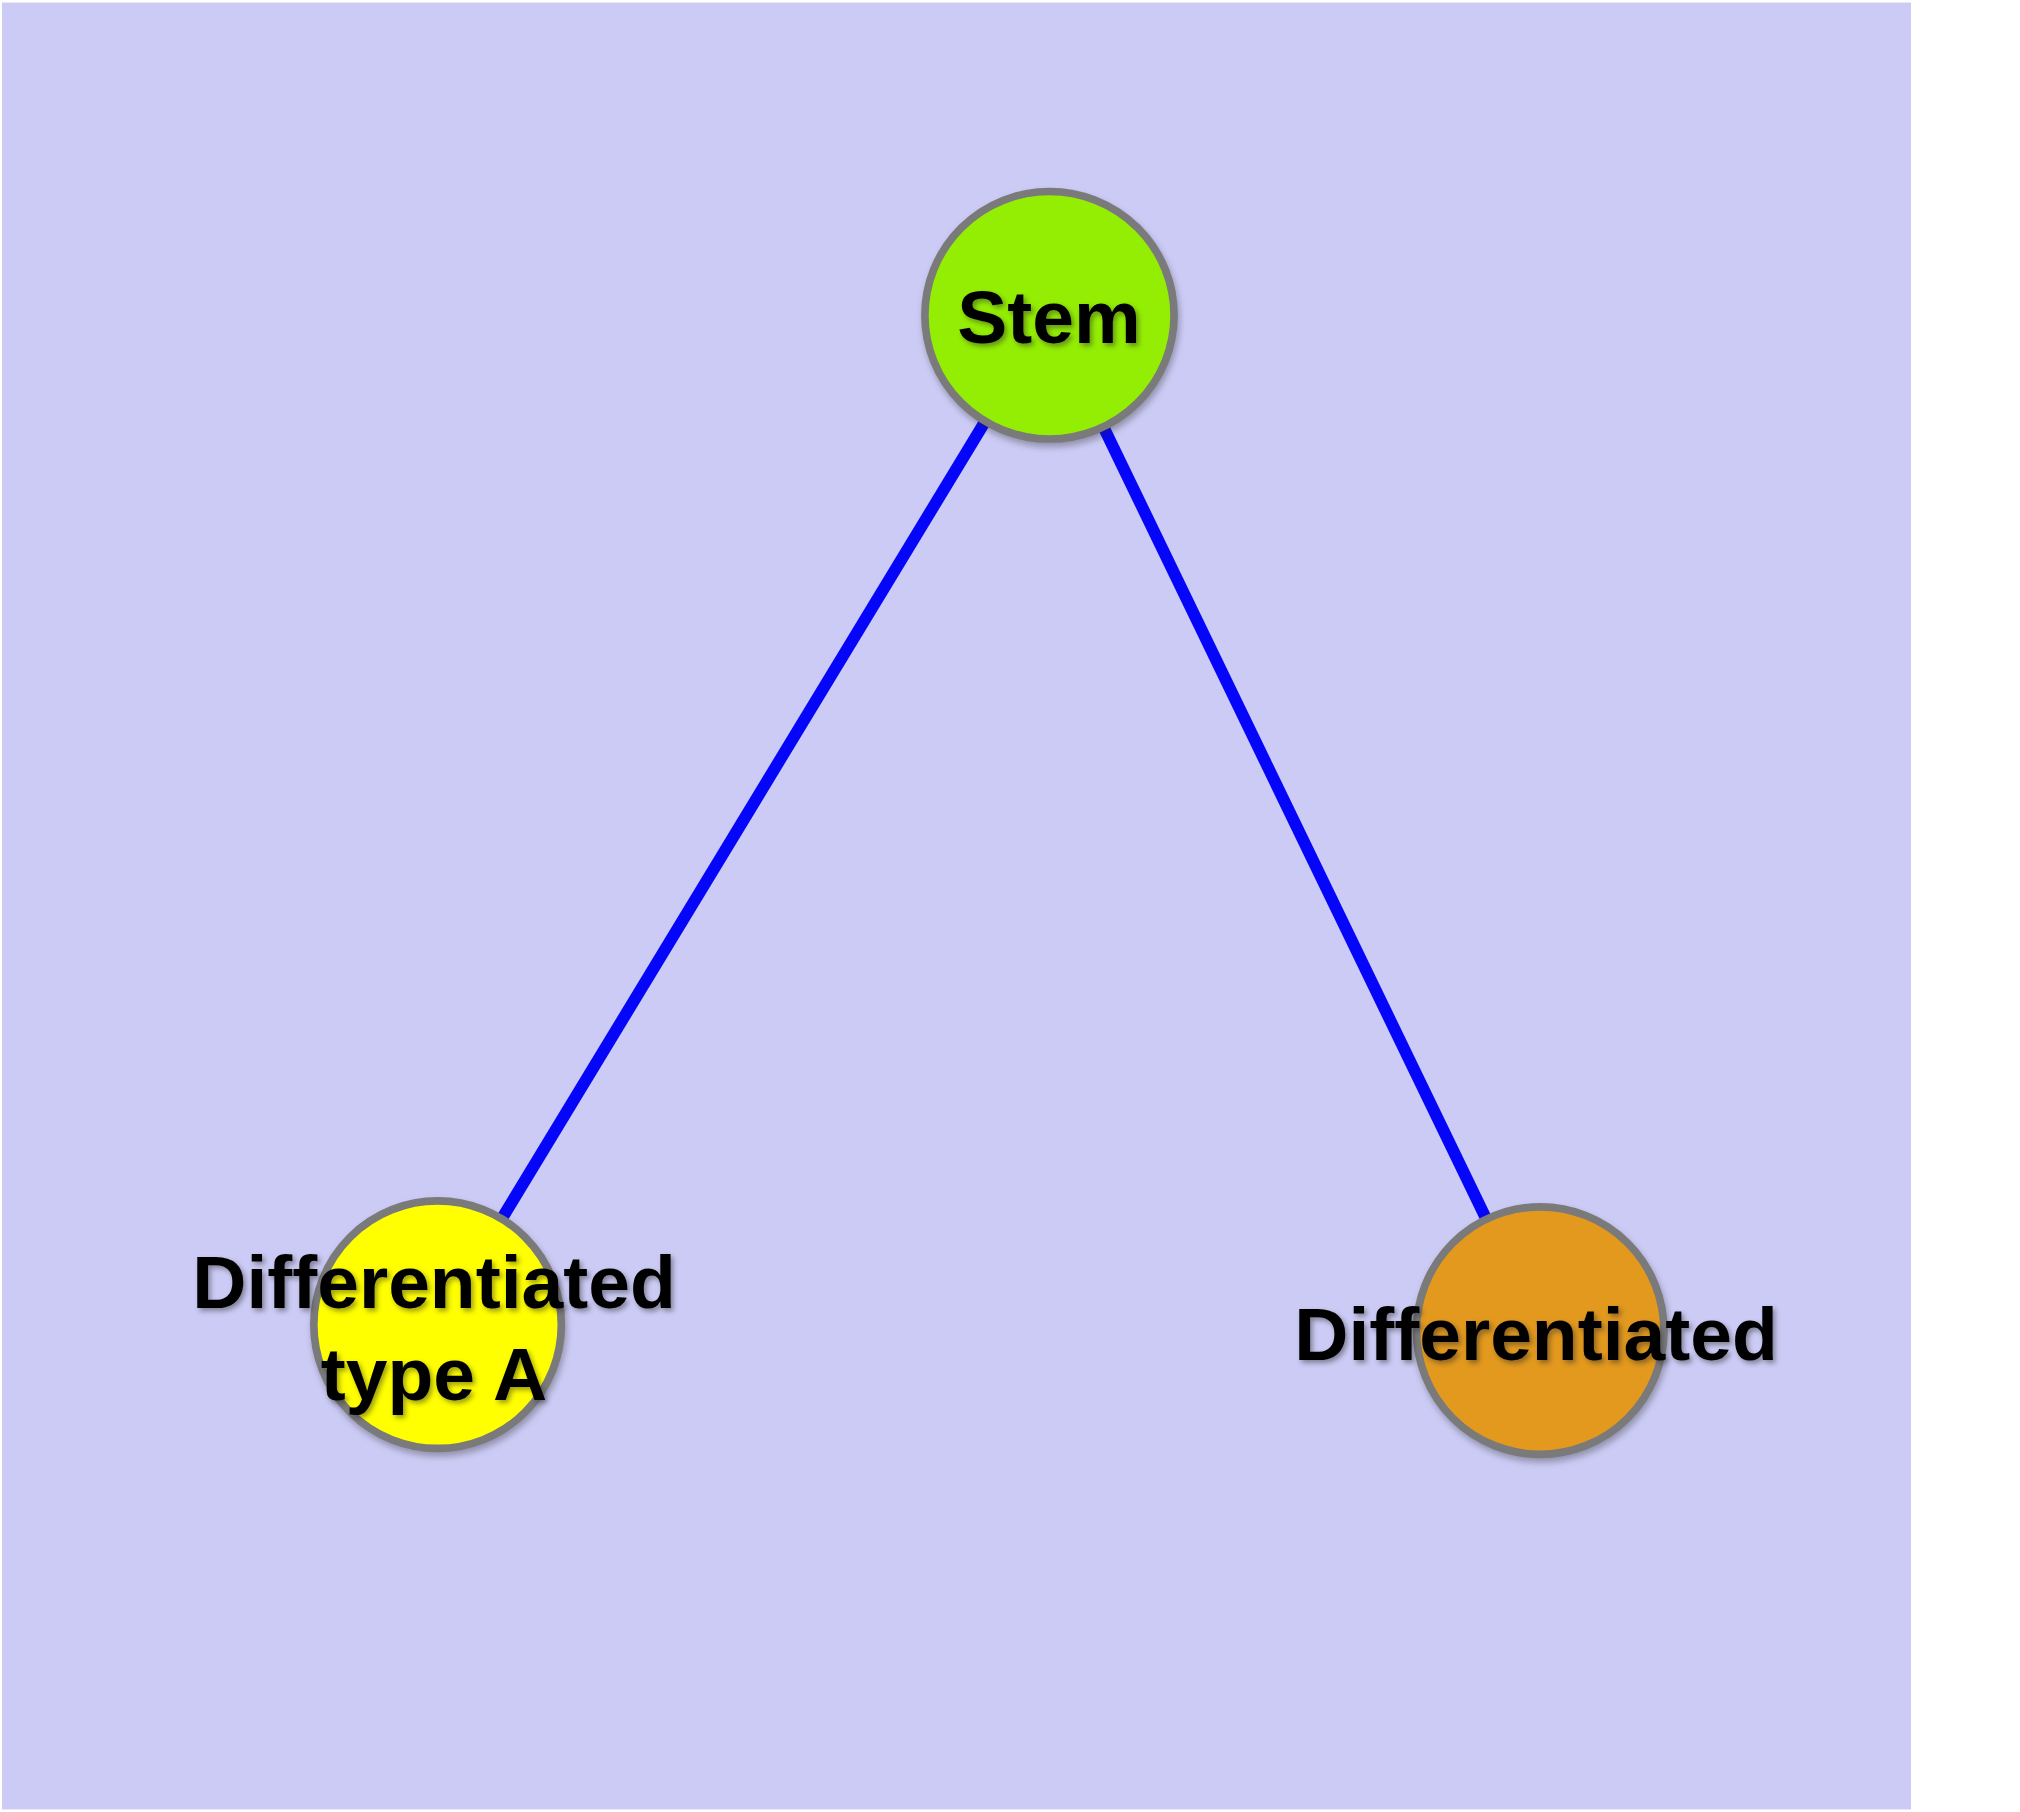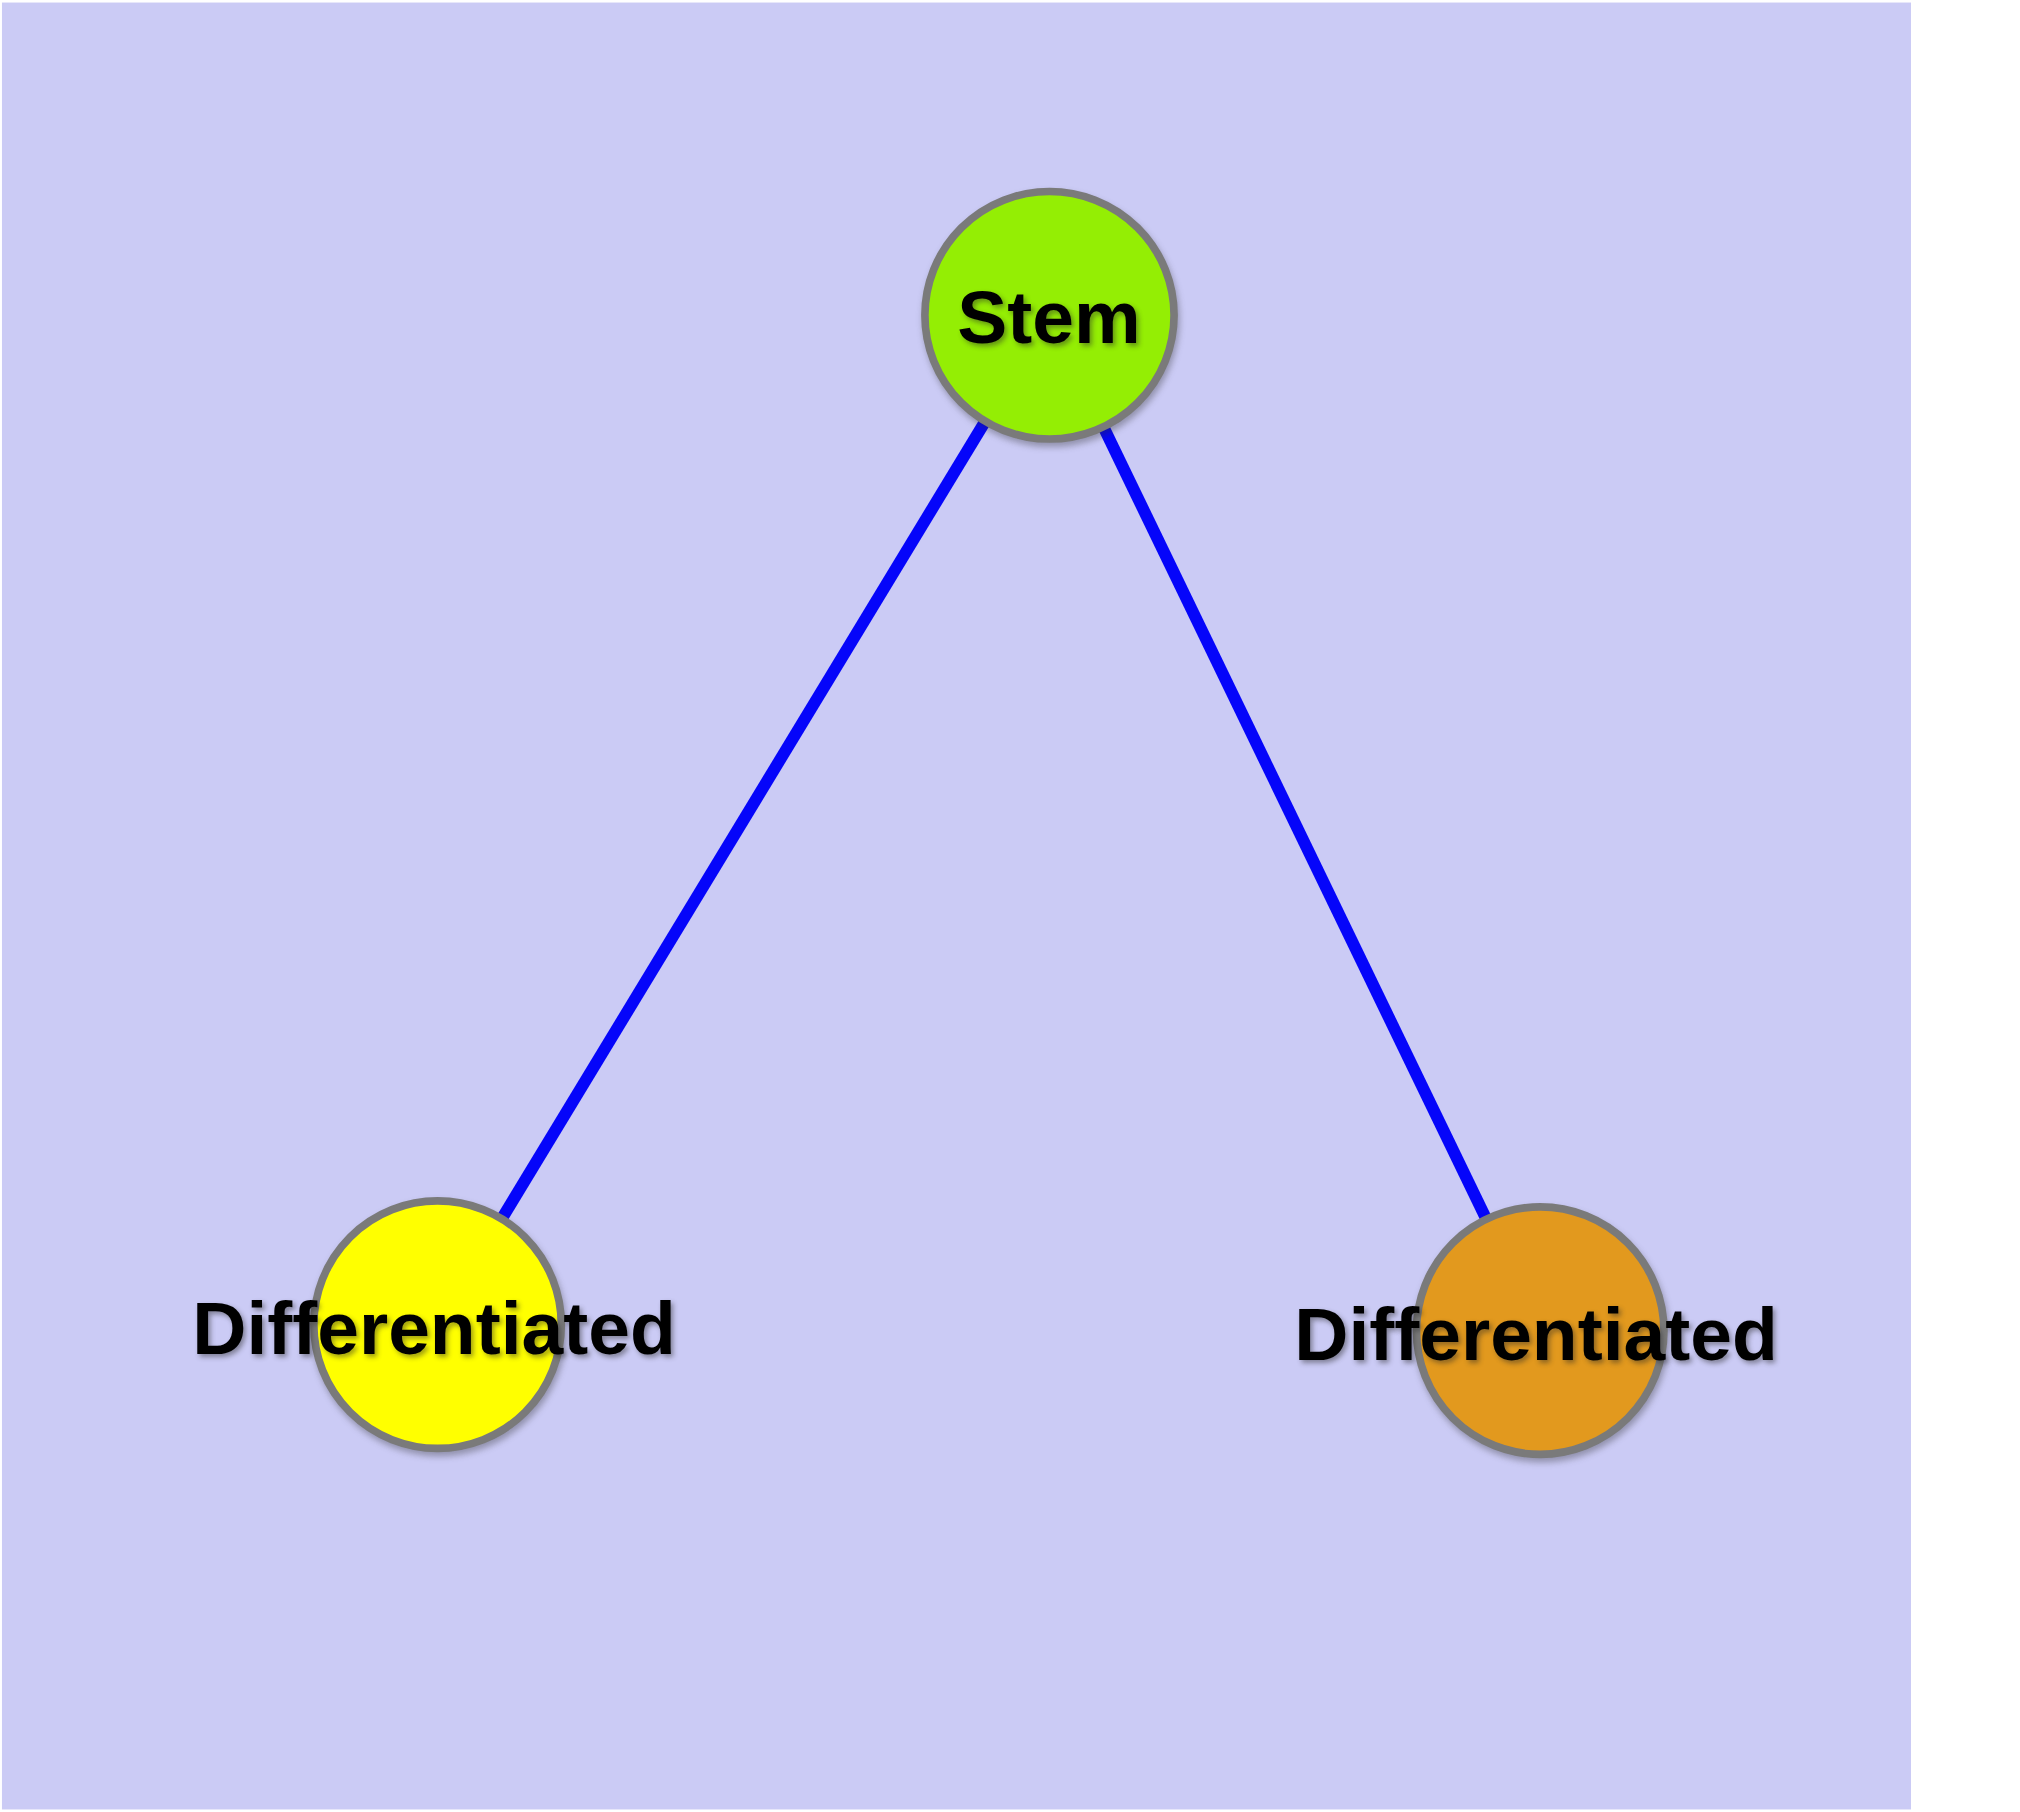--- a/index.html
+++ b/index.html
@@ -55,20 +55,21 @@
 
     <ellipse class="node" cx="1817" cy="1570" rx="146" ry="146" fill="#e2991e"></ellipse>
   </svg>
 
   <div class="label label-stem">
     <span>Stem</span>
   </div>
 
   <div class="label label-type-a">
     <div>Differentiated</div>
+    <div>type A</div>
   </div>
 
   <div class="label label-type-b">
     <div>Differentiated</div>
   </div>
 
 </div>
 
 
 </body></html>

